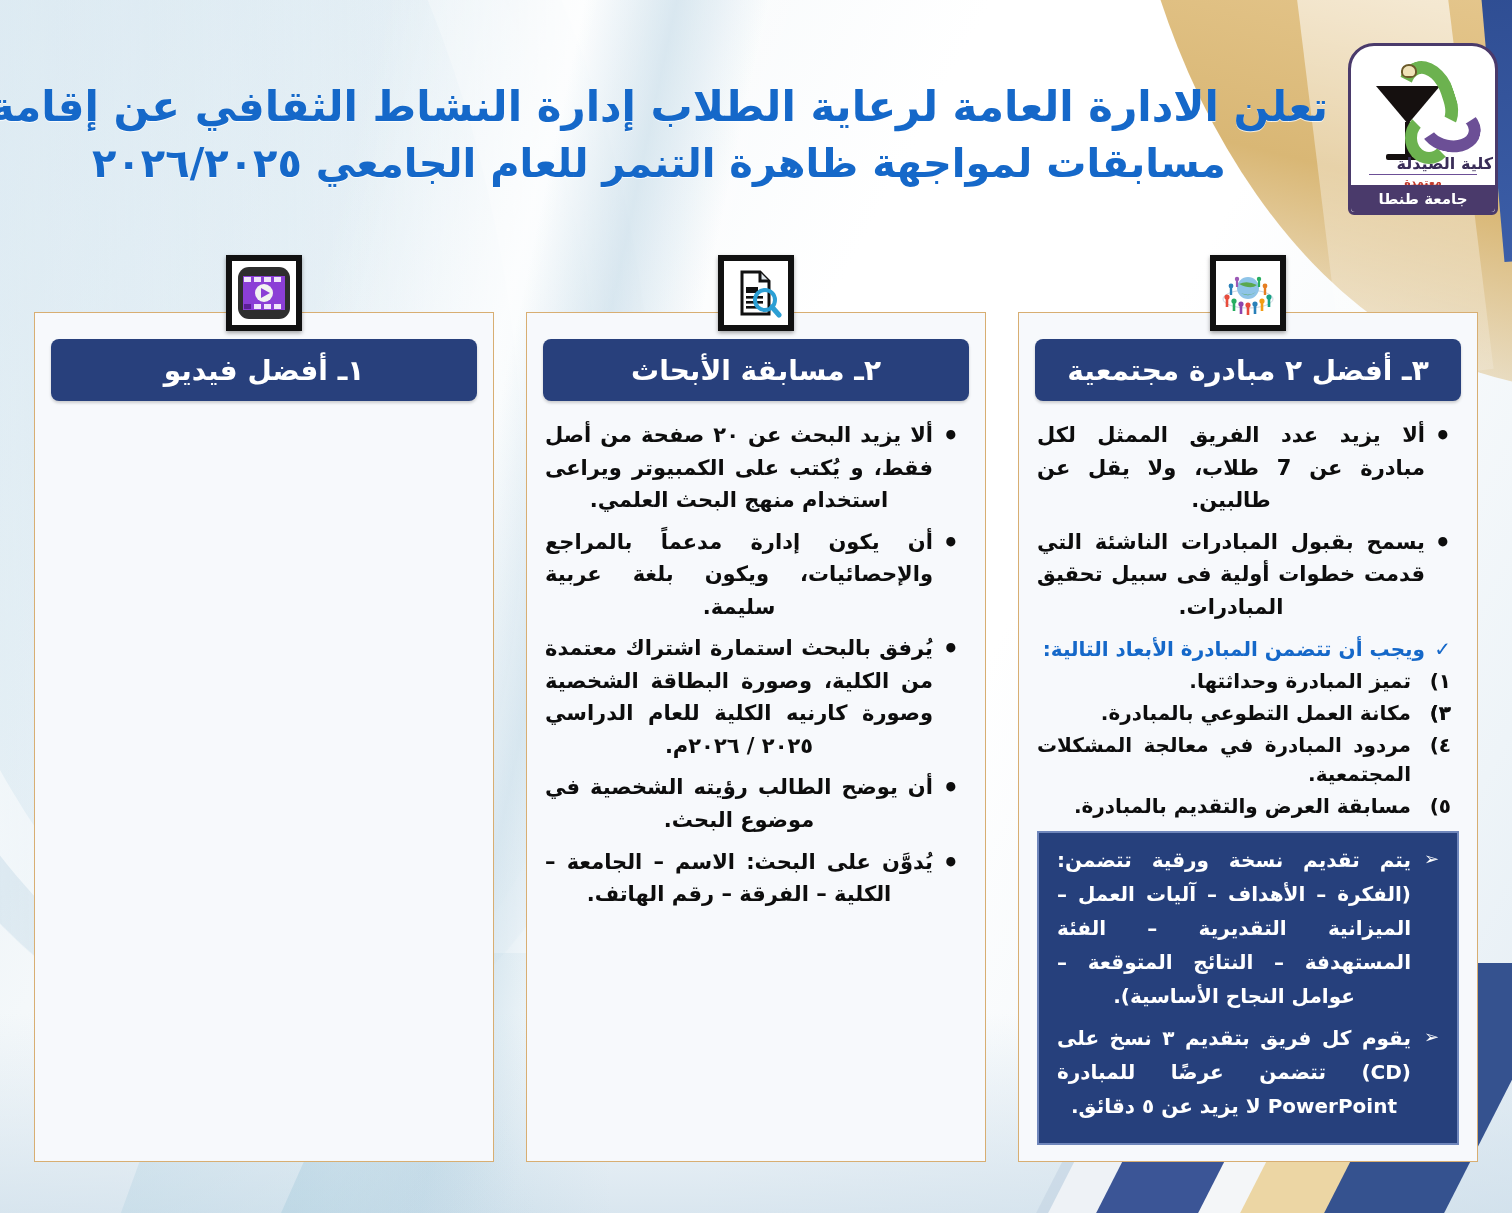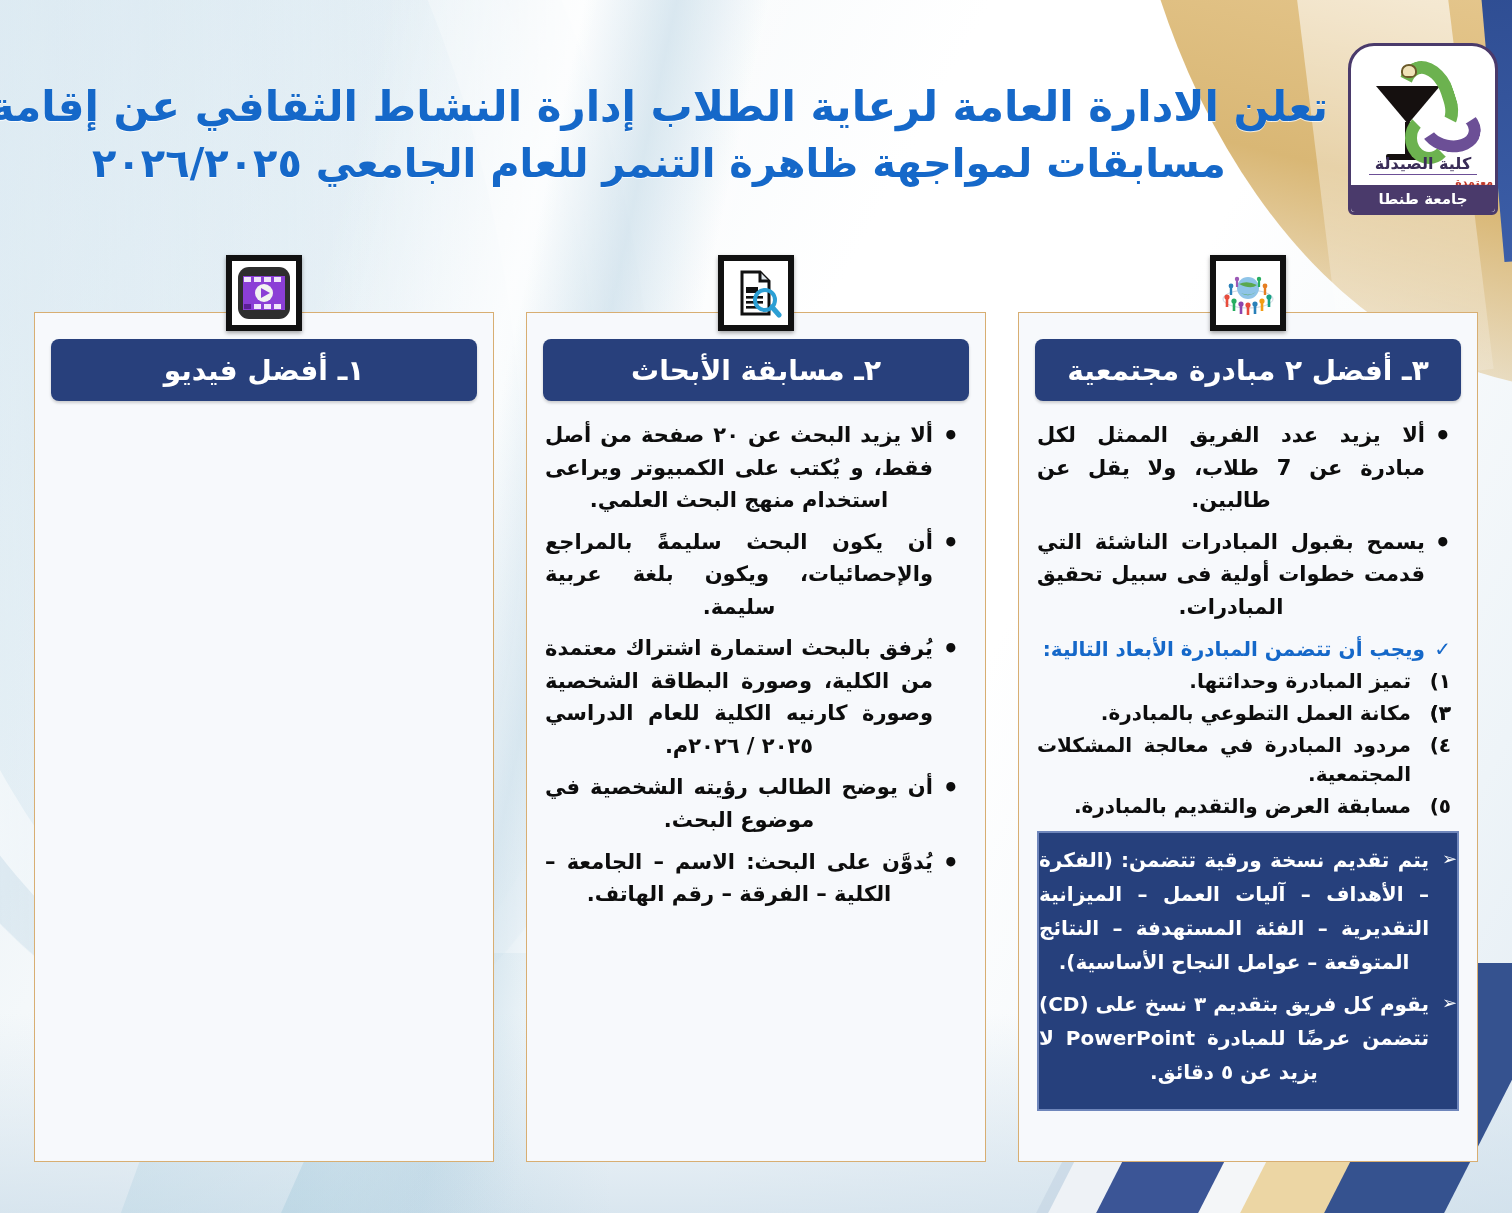--- a/index.html
+++ b/index.html
@@ -188,29 +188,29 @@
     position: absolute; left: 66px; top: 56px;
     width: 62px; height: 48px;
     border: 12px solid #6c4f96;
     border-radius: 50%;
     border-top-color: transparent;
     border-left-color: transparent;
     transform: rotate(12deg);
   }
   .pharm-t1 {
     position: absolute; left: 0; right: 0; top: 106px;
-    text-align: center; font-size: 16px; font-weight: bold; color: #3a2d58;
+    text-align: right; font-size: 16px; font-weight: bold; color: #3a2d58;
   }
   .pharm-rule {
     position: absolute; left: 16px; right: 16px; top: 126px;
     height: 1px; background: #6c4f96;
   }
   .pharm-t2 {
     position: absolute; left: 0; right: 0; top: 128px;
-    font-size: 11px; font-weight: bold; color: #c0392b;
+    text-align: center; font-size: 11px; font-weight: bold; color: #c0392b;
     letter-spacing: 2px;
   }
   .pharm-band {
     position: absolute; left: 3px; right: 3px; bottom: 3px; height: 27px;
     background: #4a3a6b; border-radius: 0 0 4px 4px;
     color: #fff; font-size: 15px; font-weight: bold;
     display: flex; align-items: center; justify-content: center;
     letter-spacing: 1px;
   }
 
@@ -296,21 +296,21 @@
   }
   ol.nums > li .num {
     position: absolute; right: 4px; top: 0;
     font-size: 20px; font-weight: bold;
   }
 
   .navy-box {
     margin: 10px 2px 0;
     background: #26407c;
     border: 2px solid #6f86bb;
-    padding: 10px 0 12px;
+    padding: 10px 18px 12px;
   }
   ul.arrows { list-style: none; }
   ul.arrows > li {
     position: relative;
     padding-right: 28px;
     margin-bottom: 8px;
     color: #ffffff;
     font-size: 20px; font-weight: bold;
     line-height: 1.7;
     text-align: justify;
@@ -457,21 +457,21 @@
           <rect x="16" y="39" width="12" height="2.6" fill="#111"></rect>
           <circle cx="35" cy="33" r="10" fill="none" stroke="#2c9fd4" stroke-width="4"></circle>
           <line x1="42" y1="40" x2="49" y2="48" stroke="#2c9fd4" stroke-width="5" stroke-linecap="round"></line>
         </svg>
       </div>
 
       <div class="card-head">٢ـ مسابقة الأبحاث</div>
 
       <ul class="bullets">
         <li>ألا يزيد البحث عن ٢٠ صفحة من أصل فقط، و يُكتب على الكمبيوتر ويراعى استخدام منهج البحث العلمي.</li>
-        <li>أن يكون البحث سليمةً بالمراجع والإحصائيات، ويكون بلغة عربية سليمة.</li>
+        <li>أن يكون إدارة مدعماً بالمراجع والإحصائيات، ويكون بلغة عربية سليمة.</li>
         <li>يُرفق بالبحث استمارة اشتراك معتمدة من الكلية، وصورة البطاقة الشخصية وصورة كارنيه الكلية للعام الدراسي ٢٠٢٥ / ٢٠٢٦م.</li>
         <li>أن يوضح الطالب رؤيته الشخصية في موضوع البحث.</li>
         <li>يُدوَّن على البحث: الاسم – الجامعة – الكلية – الفرقة – رقم الهاتف.</li>
       </ul>
     </div>
 
     <div class="card card1">
       <div class="card-icon">
         <svg width="56" height="56" viewBox="0 0 56 56" aria-hidden="true">
           <rect x="2" y="2" width="52" height="52" rx="11" fill="#2e2e2e"></rect>

